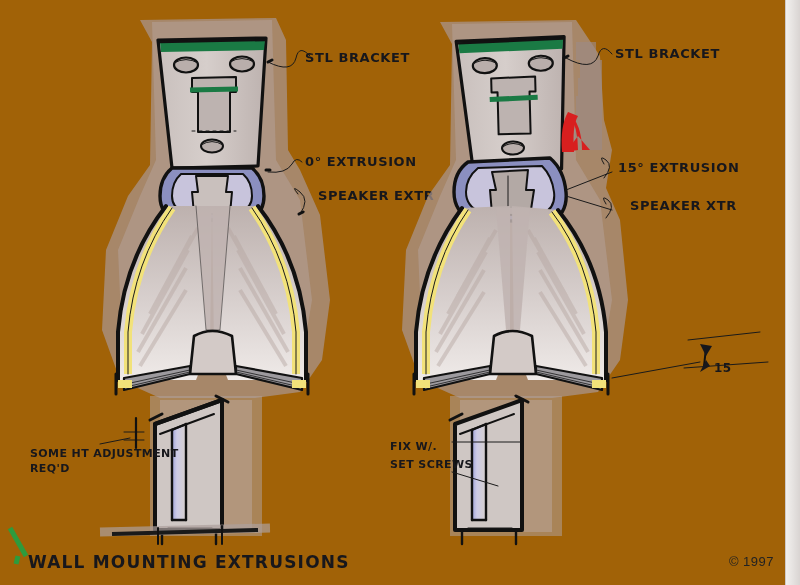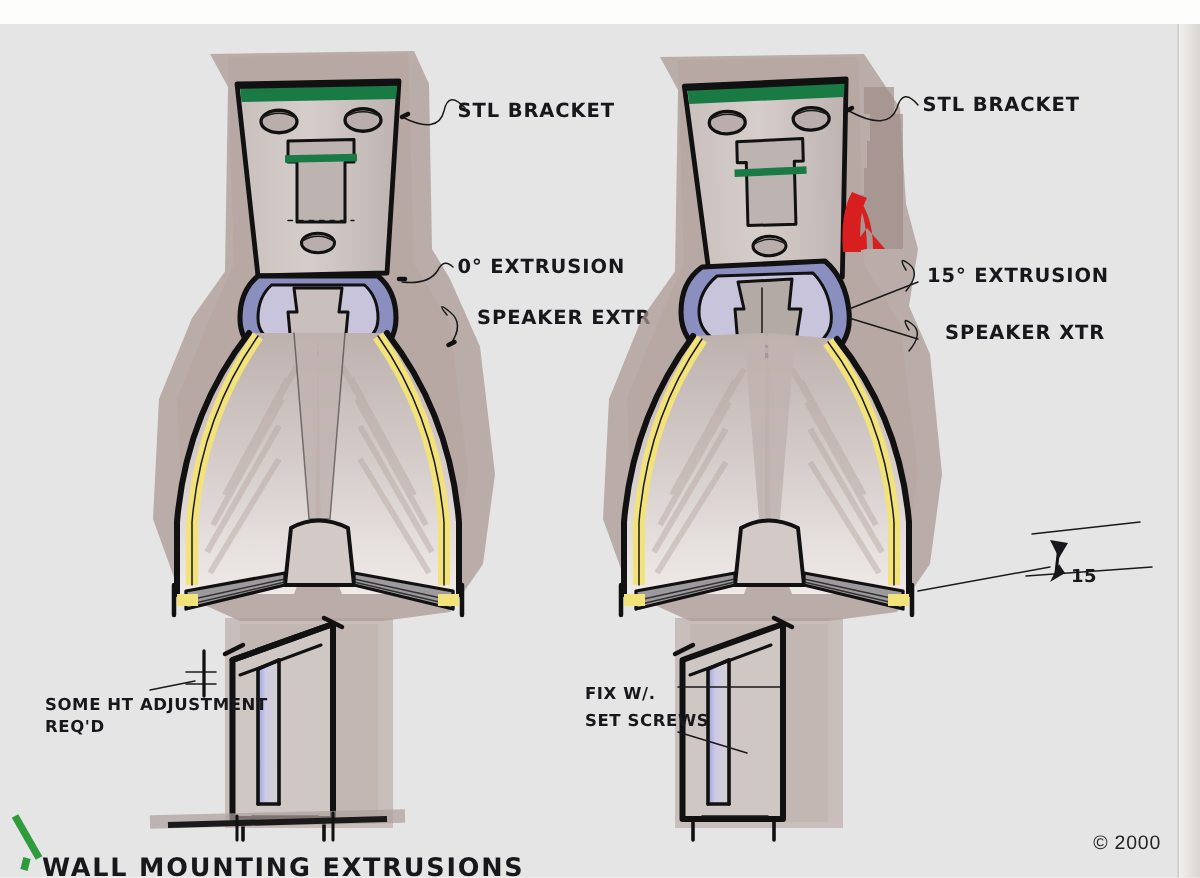--- a/index.html
+++ b/index.html
@@ -5,22 +5,21 @@
   html,body{margin:0;padding:0;}
   body{
     width:800px;height:585px;
     background:#fdfdfb;
     font-family:"Liberation Sans", sans-serif;
     overflow:hidden;
     position:relative;
   }
   #sheet{
     position:absolute;inset:0;
-    background:#e5e5e5;
-    margin-top:16px;
+    background:#a16207;
   }
   
   .paper-edge{
     position:absolute;top:0;right:0;width:14px;height:585px;
     background:linear-gradient(to right,#f2f0ee 0%, #e8e5e3 40%, #d9d4d2 100%);
   }
   .paper-edge-line{
     position:absolute;top:0;right:14px;width:1px;height:585px;
     background:#cfc9c7;
   }
@@ -354,14 +353,14 @@
       <path d="M112,534 L258,530" stroke="#1a1a1a" stroke-width="4" fill="none"></path>
       <path d="M158,528 L158,544" class="ink" stroke-width="2"></path>
       <path d="M222,526 L222,544" class="ink" stroke-width="2"></path>
       <text class="hand" x="28" y="568" font-size="17" letter-spacing="1.2">WALL MOUNTING EXTRUSIONS</text>
     </g>
   </svg>
 
   <div class="paper-edge"></div>
   <div class="paper-edge-line"></div>
 
-  <div class="copyright">© 2000</div>
+  <div class="copyright">© 1997</div>
 </div>
 
 </body></html>

